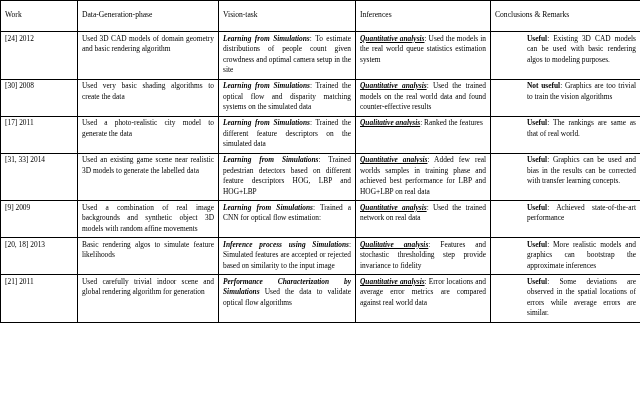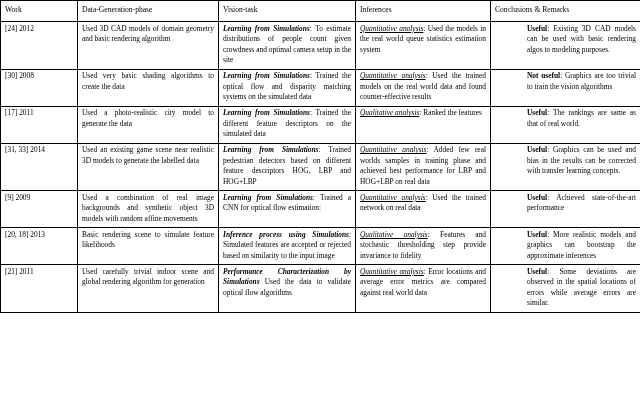--- a/index.html
+++ b/index.html
@@ -29,21 +29,21 @@
   #survey-table thead th {
     border-top: 1.6px solid #000;
     border-bottom: 0.8px solid #000;
     border-left: 0.8px solid #000;
     border-right: 0.8px solid #000;
     padding: 1.5px 4px 2px 4px;
     text-align: left;
     font-weight: normal;
     font-size: 7.6px;
     vertical-align: middle;
-    height: 21px;
+    height: 31px;
   }
   #survey-table thead th:first-child { border-left: 1.3px solid #000; }
   #survey-table thead th:last-child  { border-right: 1.3px solid #000; margin-top: 20px; }
 
   #survey-table tbody td {
     border-bottom: 0.8px solid #000;
     border-left: 0.8px solid #000;
     border-right: 0.8px solid #000;
     padding: 1.5px 4px 3px 4px;
     vertical-align: top;
@@ -61,21 +61,21 @@
     white-space: nowrap;
   }
   #survey-table tbody td:last-child { border-right: 1.3px solid #000; padding-left: 36px; }
   #survey-table tbody tr:last-child td { border-bottom: 1.3px solid #000; }
 
   .lead-bi {
     font-weight: bold;
     font-style: italic;
   }
   .lead-bi-u {
-    font-weight: normal;
+    font-weight: bold;
     font-style: italic;
     text-decoration: underline;
   }
   .lead-b {
     font-weight: bold;
     font-style: normal;
   }
 </style>
 </head>
 <body>
@@ -128,21 +128,21 @@
       </tr>
       <tr>
         <td>[9] 2009</td>
         <td>Used a combination of real image backgrounds and synthetic object 3D models with random affine movements</td>
         <td><span class="lead-bi">Learning from Simulations</span><span>:</span><span> Trained a CNN for optical flow estimation:</span></td>
         <td><span class="lead-bi-u">Quantitative analysis</span><span>:</span><span> Used the trained network on real data</span></td>
         <td><span class="lead-b">Useful</span><span>:</span><span> Achieved state-of-the-art performance</span></td>
       </tr>
       <tr>
         <td>[20, 18] 2013</td>
-        <td>Basic rendering scene to simulate feature likelihoods</td>
+        <td>Basic rendering algos to simulate feature likelihoods</td>
         <td><span class="lead-bi">Inference process using Simulations</span><span>:</span><span> Simulated features are accepted or rejected based on similarity to the input image</span></td>
         <td><span class="lead-bi-u">Qualitative analysis</span><span>:</span><span> Features and stochastic thresholding step provide invariance to fidelity</span></td>
         <td><span class="lead-b">Useful</span><span>:</span><span> More realistic models and graphics can bootstrap the approximate inferences</span></td>
       </tr>
       <tr>
         <td>[21] 2011</td>
         <td>Used carefully trivial indoor scene and global rendering algorithm for generation</td>
         <td><span class="lead-bi">Performance Characterization by Simulations</span><span></span><span> Used the data to validate optical flow algorithms</span></td>
         <td><span class="lead-bi-u">Quantitative analysis</span><span>:</span><span> Error locations and average error metrics are compared against real world data</span></td>
         <td><span class="lead-b">Useful</span><span>:</span><span> Some deviations are observed in the spatial locations of errors while average errors are similar.</span></td>

